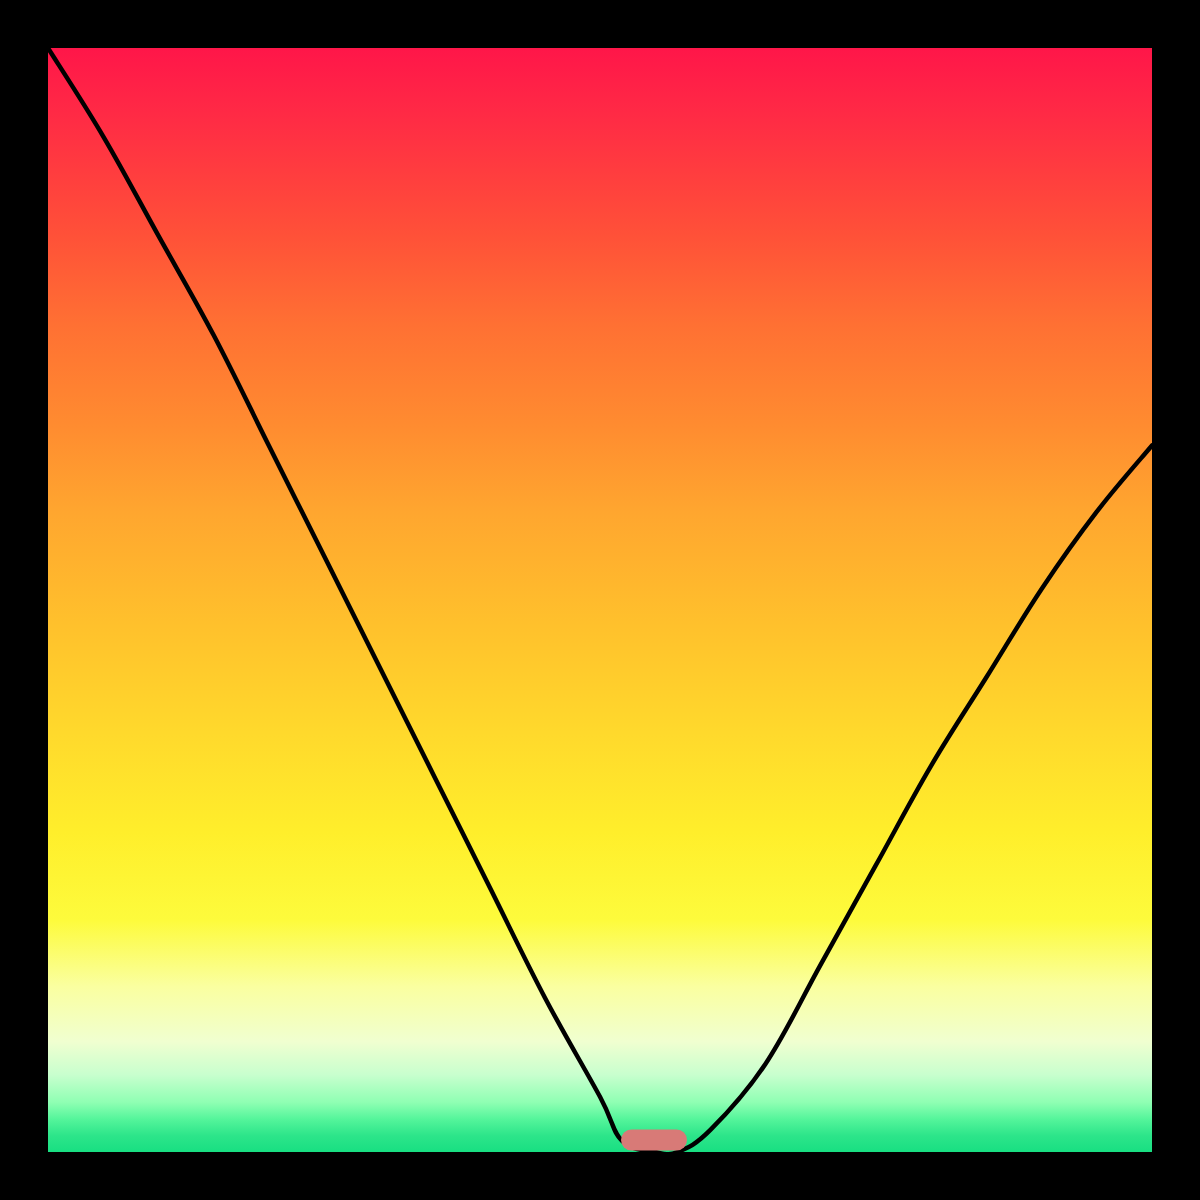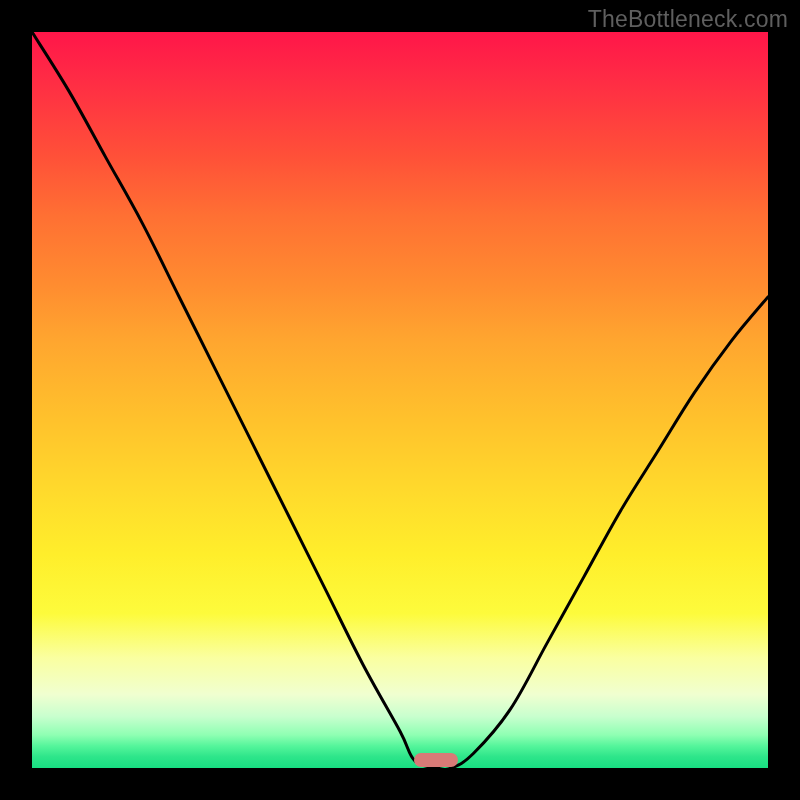--- a/index.html
+++ b/index.html
@@ -72,21 +72,20 @@
     background: #d87a77;
     left: 382px;
     top: 721px;
   }
 </style>
 </head>
 <body>
 
 <div class="frame">
 
-  <div class="attribution">TheBottleneck.com</div>
 
   <div class="plot">
     <div class="gradient"></div>
 
     <svg class="curve" viewBox="0 0 736 736" preserveAspectRatio="none">
       <path id="curve-path" fill="none" stroke="#000" stroke-width="3" stroke-linecap="round" stroke-linejoin="round" d="M 0 0 C 6.6240000000000006 10.598399999999998 23.552000000000003 36.358399999999996 36.800000000000004 58.879999999999995 C 50.048 81.4016 60.35200000000001 101.2736 73.60000000000001 125.12 C 86.84800000000001 148.96640000000002 97.15199999999999 166.18880000000001 110.39999999999999 191.36 C 123.648 216.5312 133.95200000000003 238.464 147.20000000000002 264.96 C 160.448 291.45599999999996 170.752 312.06399999999996 184 338.55999999999995 C 197.248 365.0559999999999 207.552 385.66400000000004 220.79999999999998 412.16 C 234.04799999999997 438.656 244.35199999999995 459.264 257.59999999999997 485.76 C 270.84799999999996 512.256 281.15200000000004 532.864 294.40000000000003 559.36 C 307.648 585.856 317.952 607.7888 331.2 632.96 C 344.448 658.1312 358.7264 681.9776 368 699.2 C 377.2736 716.4224 376.096 722.016 382.72 728.64 C 389.34400000000005 735.264 398.17600000000004 734.6752 404.8 736 C 411.424 737.3248 412.896 738.6496 419.52 736 C 426.14399999999995 733.3504 431.00159999999994 731.8783999999999 441.59999999999997 721.28 C 452.1984 710.6816 465.15200000000004 696.992 478.40000000000003 677.12 C 491.648 657.248 501.95199999999994 634.7264 515.1999999999999 610.88 C 528.448 587.0336 538.752 568.4864 552 544.64 C 565.248 520.7936 575.552 500.9216 588.8000000000001 478.40000000000003 C 602.0480000000001 455.87840000000006 612.3520000000001 440.7168 625.6 419.52 C 638.848 398.3232 649.152 380.512 662.4 360.64 C 675.6479999999999 340.768 685.9519999999999 326.3424 699.1999999999999 309.12 C 712.448 291.8976 729.376 272.9088 736 264.96"></path>
     </svg>
 
     <div class="marker"></div>
   </div>

